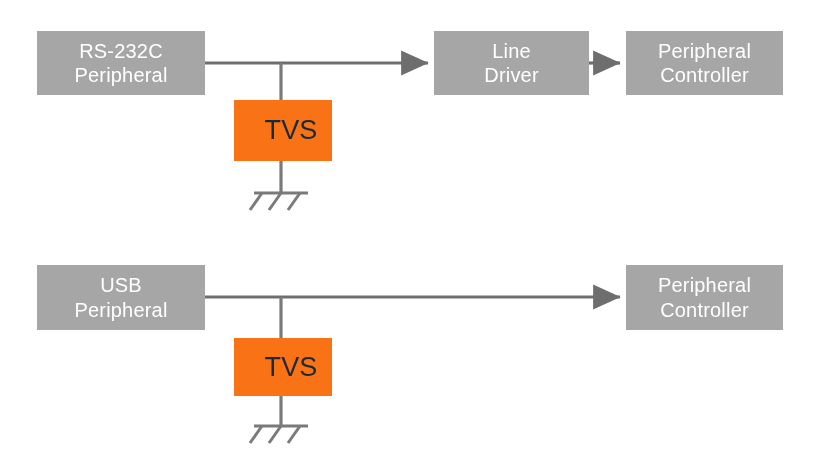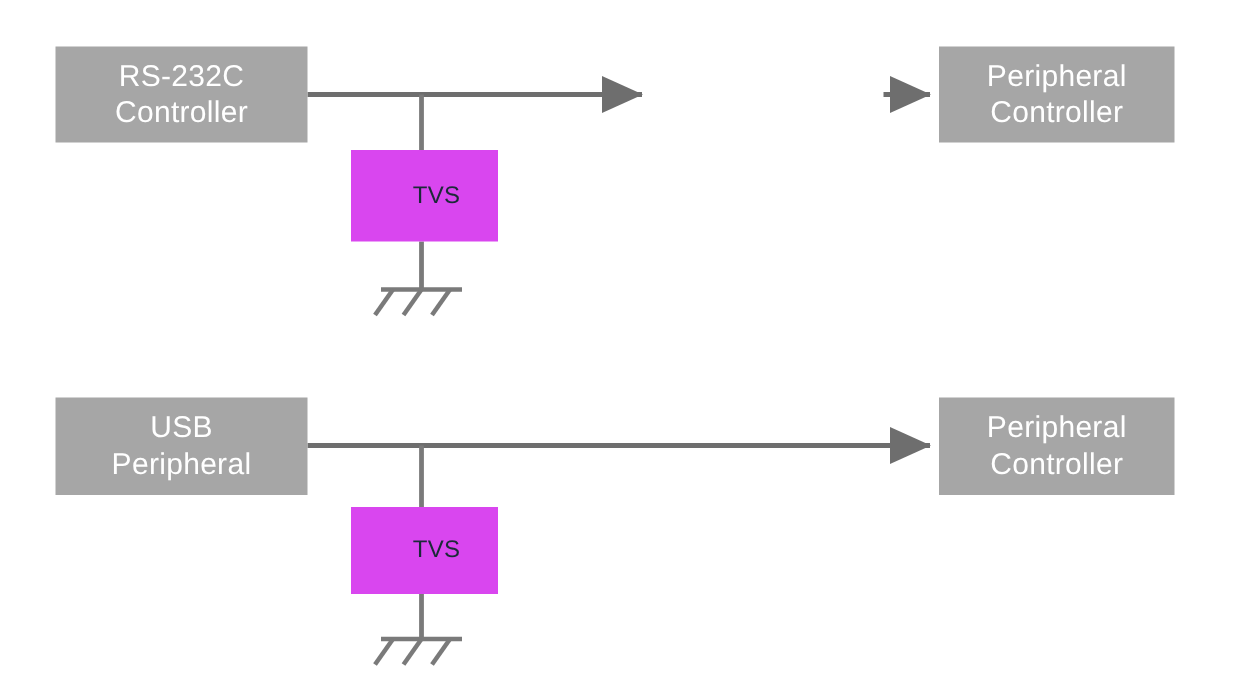--- a/index.html
+++ b/index.html
@@ -34,23 +34,23 @@
     line-height: 1.22;
     white-space: pre-line;
     letter-spacing: 0.2px;
   }
   .node-gray {
     background: #a6a6a6;
     color: #ffffff;
     font-size: 20px;
   }
   .node-blue {
-    background: #d946ef;
+    background: #f97316;
     color: #1b2a38;
-    font-size: 16px;
+    font-size: 27px;
     padding-left: 16px;
   }
 </style>
 </head>
 <body>
 
 <div id="canvas">
 
   <svg id="diagram-svg" viewBox="0 0 823 464" xmlns="http://www.w3.org/2000/svg">
     <defs>
@@ -79,24 +79,26 @@
     <line x1="281" y1="395" x2="281" y2="426" stroke="#7a7a7a" stroke-width="3.2"></line>
     <g stroke="#7a7a7a" stroke-width="3" fill="none" stroke-linecap="butt">
       <line x1="254" y1="426" x2="308" y2="426"></line>
       <line x1="262" y1="426" x2="250" y2="443"></line>
       <line x1="281" y1="426" x2="269" y2="443"></line>
       <line x1="300" y1="426" x2="288" y2="443"></line>
     </g>
   </svg>
 
   <div class="node-box node-gray" style="left:37px; top:31px; width:168px; height:64px;">RS-232C
-Controller</div>
+Peripheral</div>
 
   <div class="node-box node-blue" style="left:234px; top:100px; width:98px; height:61px;">TVS</div>
 
+  <div class="node-box node-gray" style="left:434px; top:31px; width:155px; height:64px;">Line
+Driver</div>
 
   <div class="node-box node-gray" style="left:626px; top:31px; width:157px; height:64px;">Peripheral
 Controller</div>
 
   <div class="node-box node-gray" style="left:37px; top:265px; width:168px; height:65px;">USB
 Peripheral</div>
 
   <div class="node-box node-blue" style="left:234px; top:338px; width:98px; height:58px;">TVS</div>
 
   <div class="node-box node-gray" style="left:626px; top:265px; width:157px; height:65px;">Peripheral

